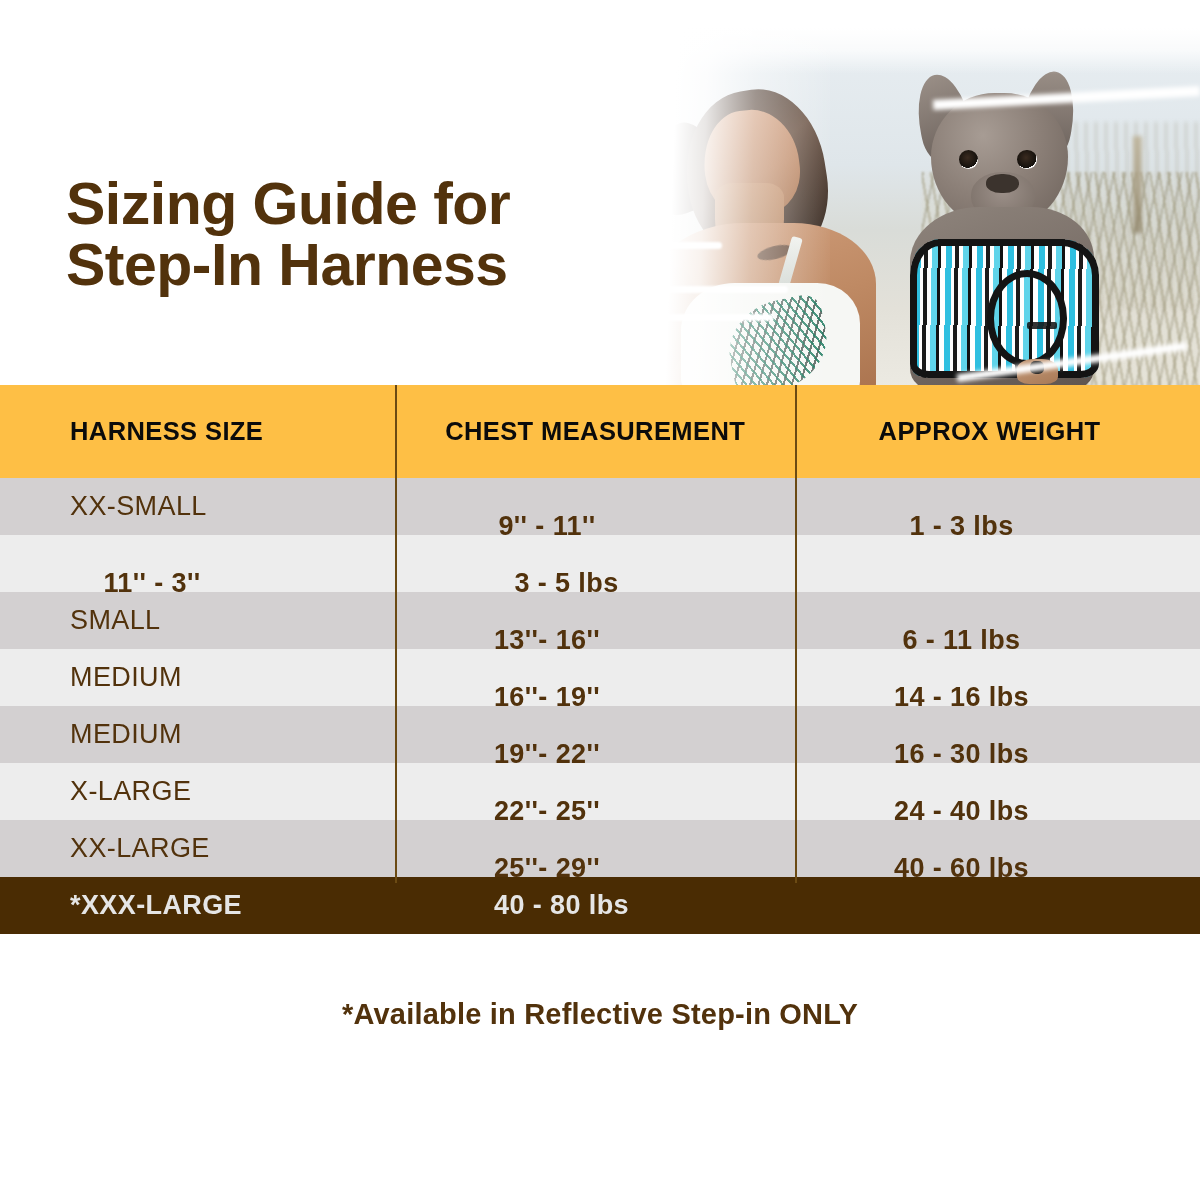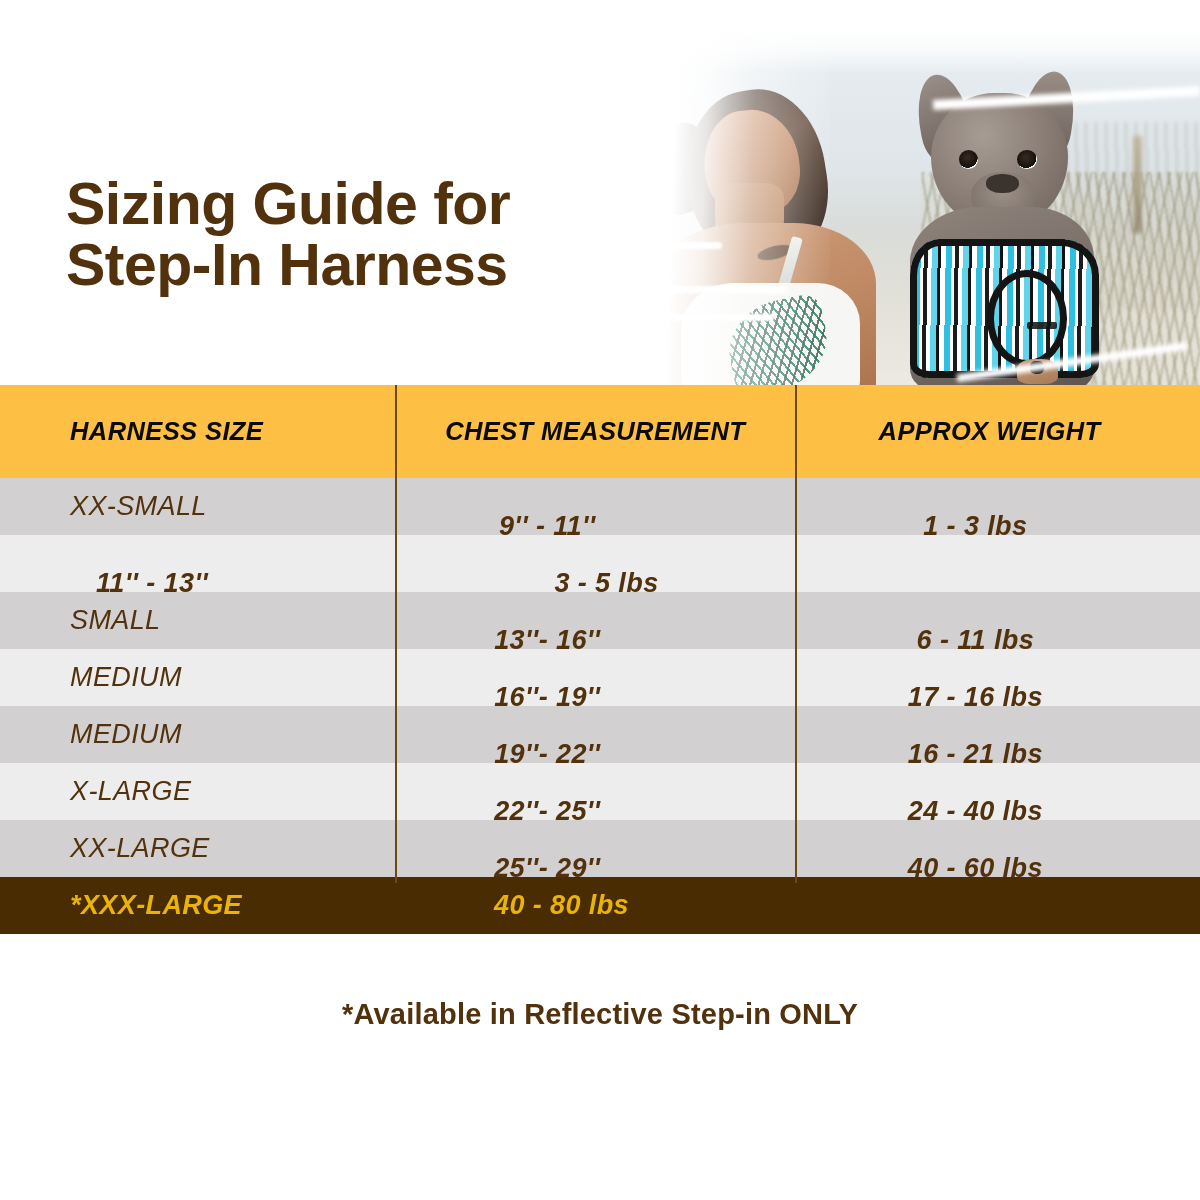--- a/index.html
+++ b/index.html
@@ -358,21 +358,20 @@
   .size-table {
     position: absolute;
     left: 0;
     top: 385px;
     width: 1200px;
   }
   .t-row {
     display: flex;
     width: 1200px;
     position: relative;
-    font-style: italic;
   }
   .t-cell {
     box-sizing: border-box;
     display: flex;
     align-items: center;
   }
   .c-size  { width: 395px; padding-left: 70px; justify-content: flex-start; }
   .c-chest { width: 400px; justify-content: center; }
   .c-weight{ width: 405px; justify-content: center; }
 
@@ -384,40 +383,40 @@
   .t-head .t-cell {
     color: #0b0b0b;
     font-size: 25.5px;
     font-weight: 700;
     letter-spacing: 0.4px;
   }
   .t-head .c-chest { padding-left: 6px; }
   .t-head .c-weight { padding-right: 18px; margin-left: 6px; }
 
   
-  .t-body-row { height: 57px; gap: 40px; }
+  .t-body-row { height: 57px; }
   .t-body-row .t-cell {
     color: #52320C;
     font-size: 27px;
     font-weight: 400;
     letter-spacing: 0.4px;
   }
   .t-body-row .c-chest,
   .t-body-row .c-weight { font-weight: 700; margin-top: 40px; }
   .t-body-row .c-chest { padding-right: 96px; }
   .t-body-row .c-weight { padding-right: 72px; }
   .band-dark  { background: #D3D0D1; }
   .band-light { background: #EDEDED; }
 
   .t-last {
     height: 57px;
     background: #4A2C03;
   }
   .t-last .t-cell {
-    color: #eab308;
+    color: #e5e5e5;
     font-size: 27px;
     font-weight: 700;
     letter-spacing: 0.4px;
   }
   .t-last .c-chest { padding-right: 96px; }
   .t-last .c-weight { padding-right: 72px; }
 
   
   .divider {
     position: absolute;
@@ -514,37 +513,37 @@
       <div class="t-cell c-chest">CHEST MEASUREMENT</div>
       <div class="t-cell c-weight">APPROX WEIGHT</div>
     </div>
 
     <div class="t-row t-body-row band-dark">
       <div class="t-cell c-size">XX-SMALL</div>
       <div class="t-cell c-chest">9'' -  11''</div>
       <div class="t-cell c-weight">1 - 3 lbs</div>
     </div>
     <div class="t-row t-body-row band-light">
-      <div class="t-cell c-chest">11'' - 13''</div>
+      <div class="t-cell c-chest">11'' - 3''</div>
       <div class="t-cell c-weight">3 - 5 lbs</div>
     </div>
     <div class="t-row t-body-row band-dark">
       <div class="t-cell c-size">SMALL</div>
       <div class="t-cell c-chest">13''- 16''</div>
       <div class="t-cell c-weight">6 - 11 lbs</div>
     </div>
     <div class="t-row t-body-row band-light">
       <div class="t-cell c-size">MEDIUM</div>
       <div class="t-cell c-chest">16''- 19''</div>
-      <div class="t-cell c-weight">17 - 16 lbs</div>
+      <div class="t-cell c-weight">14 - 16 lbs</div>
     </div>
     <div class="t-row t-body-row band-dark">
       <div class="t-cell c-size">MEDIUM</div>
       <div class="t-cell c-chest">19''- 22''</div>
-      <div class="t-cell c-weight">16 - 21 lbs</div>
+      <div class="t-cell c-weight">16 - 30 lbs</div>
     </div>
     <div class="t-row t-body-row band-light">
       <div class="t-cell c-size">X-LARGE</div>
       <div class="t-cell c-chest">22''- 25''</div>
       <div class="t-cell c-weight">24 - 40 lbs</div>
     </div>
     <div class="t-row t-body-row band-dark">
       <div class="t-cell c-size">XX-LARGE</div>
       <div class="t-cell c-chest">25''- 29''</div>
       <div class="t-cell c-weight">40 - 60 lbs</div>

